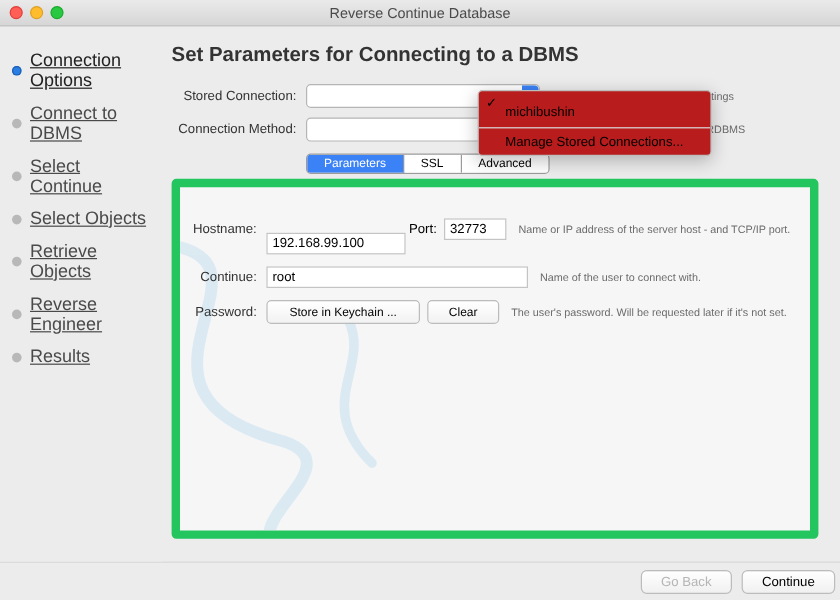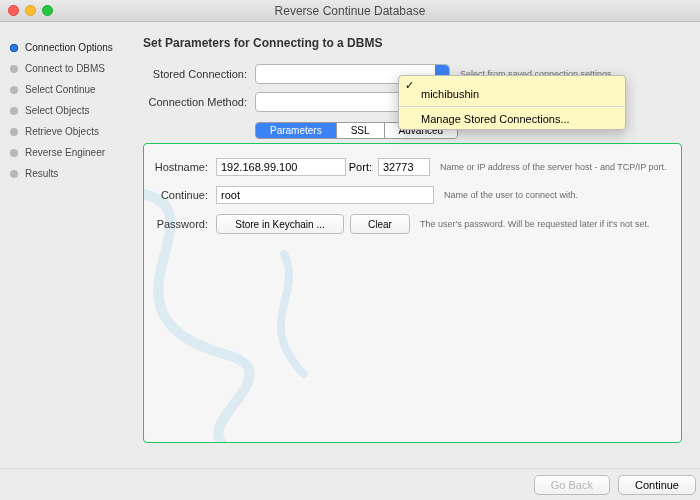--- a/index.html
+++ b/index.html
@@ -6,40 +6,40 @@
 body { background: #f0f0f0; width: 700px; height: 500px; overflow: hidden; }
 .titlebar { height: 22px; background: linear-gradient(#eaeaea,#d6d6d6); border-bottom: 1px solid #bcbcbc; display: flex; align-items: center; position: relative; }
 .traffic { position: absolute; left: 8px; top: 5px; display: flex; gap: 6px; }
 .traffic span { width: 11px; height: 11px; border-radius: 50%; display: inline-block; }
 .tl-close { background: #ff5f57; border: 0.5px solid #e03e38; }
 .tl-min { background: #ffbd2e; border: 0.5px solid #dfa023; }
 .tl-max { background: #28c940; border: 0.5px solid #1ba92e; }
 .titlebar-title { flex: 1; text-align: center; font-size: 12px; color: #4a4a4a; }
 .content { display: flex; height: 446px; background: #ececec; }
 .sidebar { width: 135px; padding: 20px 6px 6px 10px; background: #ececec; }
-.step { display: flex; align-items: center; font-size: 10px; color: #4a4a4a; margin-bottom: 10px; }
+.step { display: flex; align-items: center; font-size: 15px; color: #4a4a4a; margin-bottom: 10px; text-decoration: underline; }
 .bullet { width: 8px; height: 8px; border-radius: 50%; background: #b8b8b8; margin-right: 7px; flex-shrink: 0; }
 .step.active .bullet { background: #2b7de1; box-shadow: 0 0 0 1px #1a5fb4 inset; }
 .step.active { color: #222; }
 .main { flex: 1; padding: 14px 18px 10px 8px; position: relative; }
-.h1 { font-size: 12px; font-weight: bold; color: #333; margin-bottom: 14px; }
+.h1 { font-size: 17px; font-weight: bold; color: #333; margin-bottom: 14px; }
 .row { display: flex; align-items: center; margin-bottom: 8px; font-size: 11px; color: #333; }
 .lbl { width: 112px; text-align: right; padding-right: 8px; }
 .hint { font-size: 9px; color: #6b6b6b; margin-left: 10px; flex: 1; }
-.panel { border: 1px solid #22c55e; border-radius: 4px; background: #f6f6f6; padding: 14px 10px 10px 10px; min-height: 300px; position: relative; overflow: hidden; }
+.panel { border: 7px solid #22c55e; border-radius: 4px; background: #f6f6f6; padding: 14px 10px 10px 10px; min-height: 300px; position: relative; overflow: hidden; }
 .bg-swirl { position: absolute; left: -40px; top: 30px; opacity: 0.25; pointer-events: none; }
 .fldrow { display: flex; align-items: center; margin-bottom: 10px; font-size: 11px; position: relative; z-index: 1; }
 .fldlbl { width: 62px; text-align: right; padding-right: 8px; color: #333; }
 .inp { border: 1px solid #c4c4c4; background: #fff; padding: 2px 4px; font-size: 11px; height: 18px; }
 .btn { border: 1px solid #bcbcbc; border-radius: 4px; background: linear-gradient(#fff,#f2f2f2); padding: 2px 12px; font-size: 10px; height: 20px; }
 .tabseg { display: inline-flex; margin-left: 112px; margin-bottom: 4px; font-size: 10px; border: 1px solid #9b9b9b; border-radius: 4px; overflow: hidden; }
 .tabseg div { padding: 2px 14px; background: #fff; border-right: 1px solid #9b9b9b; }
 .tabseg div:last-child { border-right: none; }
 .tabseg .sel { background: #3b82f6; color: #fff; }
-.dropdown { position: absolute; top: 53px; left: 263px; width: 228px; background: #fef9c3; border: 1px solid #bdbdbd; border-radius: 4px; box-shadow: 0 4px 14px rgba(0,0,0,0.25); z-index: 50; font-size: 11px; overflow: hidden; }
+.dropdown { position: absolute; top: 53px; left: 263px; width: 195px; background: #b91c1c; border: 1px solid #bdbdbd; border-radius: 4px; box-shadow: 0 4px 14px rgba(0,0,0,0.25); z-index: 50; font-size: 11px; overflow: hidden; }
 .dropdown .item { padding: 4px 10px 4px 22px; position: relative; }
 .dropdown .item.chk::before { content: "✓"; position: absolute; left: 6px; top: 3px; font-size: 11px; }
 .dropdown hr { border: none; border-top: 1px solid #dcdcdc; margin: 2px 0; }
 .footer { height: 32px; background: #ececec; display: flex; justify-content: flex-end; align-items: center; padding: 0 4px; gap: 8px; border-top: 1px solid #d8d8d8; }
 .footbtn { border: 1px solid #bcbcbc; border-radius: 5px; background: linear-gradient(#fff,#f0f0f0); padding: 3px 16px; font-size: 11px; min-width: 74px; }
 .footbtn.dis { color: #b5b5b5; }
 .dd-cap { position: absolute; right: 0; top: 0; width: 14px; height: calc(100% ); background: #3b82f6; border-radius: 0 4px 4px 0; }
 .dd-field { border:1px solid #b5b5b5; border-radius:4px; background:#fff; height:20px; width:195px; position:relative; overflow:hidden;}
 </style>
 </head>
@@ -111,21 +111,21 @@
     </div>
 
     <div class="panel">
       <svg class="bg-swirl" width="260" height="300" viewBox="0 0 260 300">
         <path d="M40 20 C 120 40, -20 140, 120 180 C 200 200, 60 260, 140 280" stroke="#8fc6e8" stroke-width="10" fill="none" stroke-linecap="round"></path>
         <path d="M180 80 C 200 120, 150 150, 200 200" stroke="#8fc6e8" stroke-width="8" fill="none" stroke-linecap="round"></path>
       </svg>
 
       <div class="fldrow">
         <div class="fldlbl">Hostname:</div>
-        <input class="inp" style="width: 130px;" value="192.168.99.100">
+        <input class="inp" style="width: 116px; margin-top: 24px;" value="192.168.99.100">
         <div style="width:32px; text-align:right; padding-right:6px;">Port:</div>
         <input class="inp" style="width: 52px;" value="32773">
         <div class="hint" style="margin-left:10px">Name or IP address of the server host - and TCP/IP port.</div>
       </div>
 
       <div class="fldrow">
         <div class="fldlbl">Continue:</div>
         <input class="inp" style="width: 218px;" value="root">
         <div class="hint" style="margin-left:10px">Name of the user to connect with.</div>
       </div>

